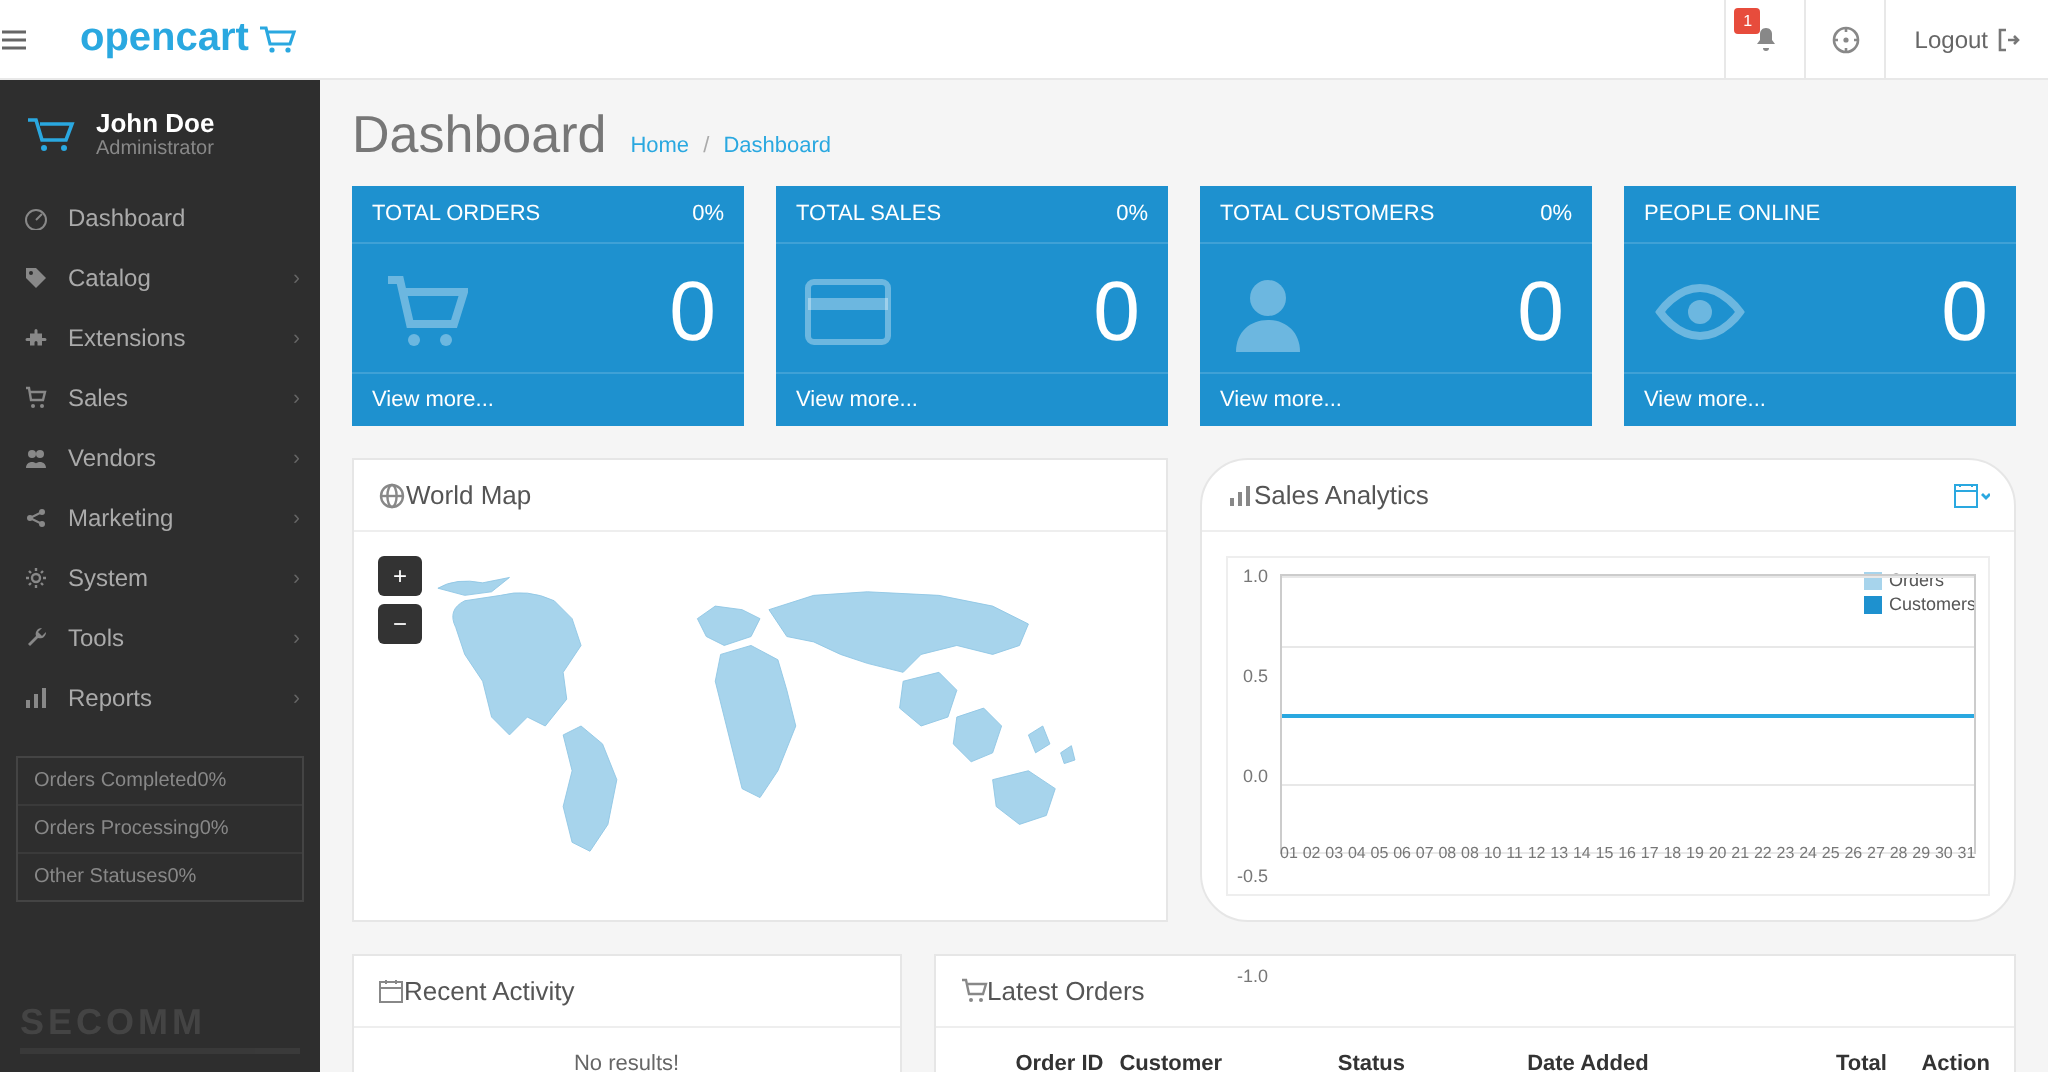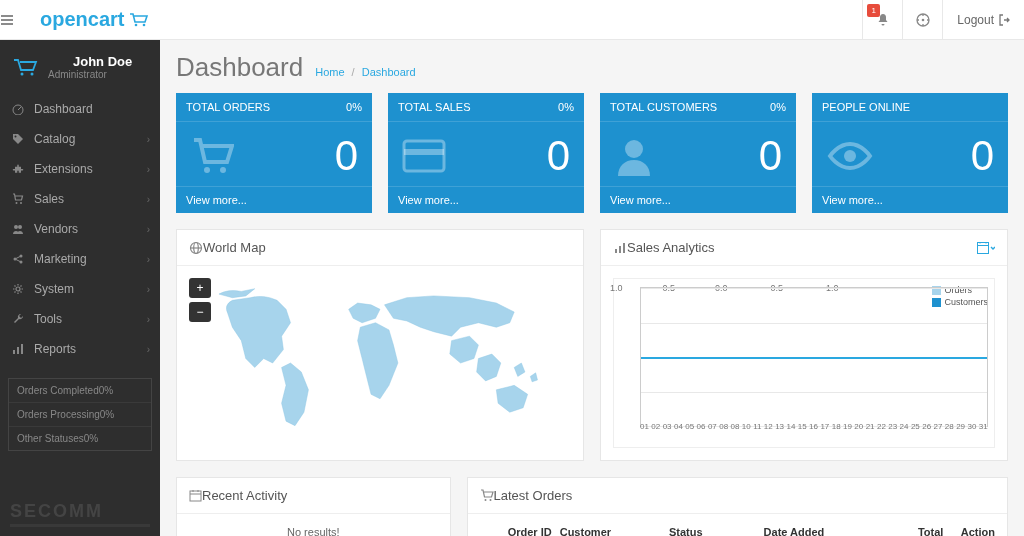--- a/index.html
+++ b/index.html
@@ -9,21 +9,21 @@
 .top-header .logo { color: #2AA8E0; font-size: 20px; font-weight: 700; display:flex;align-items:center;gap:4px;}
 .top-header .logo .cart-ic { color:#2AA8E0; font-size:14px;}
 .top-header .spacer { flex: 1; }
 .top-header .top-item { width: 40px; height:40px; display:flex;align-items:center;justify-content:center; border-left:1px solid #e8e8e8; color:#777; cursor:pointer; position:relative;}
 .top-header .badge-notif { position:absolute; top:4px; left:4px; background:#e74c3c; color:#fff; width:13px;height:13px; font-size:8px; border-radius:2px; display:flex;align-items:center;justify-content:center;}
 .top-header .logout { padding:0 14px; border-left:1px solid #e8e8e8; height:40px; display:flex;align-items:center; color:#666; cursor:pointer; gap:4px;}
 .layout { display: flex; }
 .sidebar { width: 160px; background: #2e2e2e; min-height: 496px; color:#ccc; }
 .sb-user { display:flex; align-items:center; gap:10px; padding:14px 12px;}
 .sb-user .cart-ic { color:#2AA8E0; }
-.sb-user .u-name { font-size:13px; font-weight:600; color:#fff;margin-left:25px;}
+.sb-user .u-name { font-size:13px; font-weight:600; color:#fff;}
 .sb-user .u-role { font-size:10px; color:#888;}
 .sb-nav a { display:flex; align-items:center; padding:8px 12px; color:#aaa; text-decoration:none; font-size:12px; gap:10px; position:relative;}
 .sb-nav a .ico { width:12px; text-align:center; color:#888;}
 .sb-nav a .chev { position:absolute; right:10px; color:#666; font-size:10px;}
 .sb-stats { margin:14px 8px; border:1px solid #444; }
 .sb-stats .row { display:flex; justify-content:flex-start; padding:6px 8px; font-size:10px; color:#888; border-bottom:1px solid #3a3a3a;}
 .sb-stats .row:last-child { border-bottom:none;}
 .sb-wm { margin-top:50px; padding:0 10px; opacity:.3;}
 .sb-wm .wm { font-size:18px; font-weight:700; color:#777; letter-spacing:2px;}
 .sb-wm .wm-bar { height:3px; background:#555; margin-top:2px;}
@@ -41,26 +41,26 @@
 .tile .t-foot { padding:7px 10px; font-size:11px; border-top:1px solid rgba(255,255,255,.15); cursor:pointer;}
 .panels-row { display:flex; gap:16px; margin-bottom:16px;}
 .panel { background:#fff; border:1px solid #e6e6e6; }
 .panel .p-head { padding:10px 12px; border-bottom:1px solid #eee; display:flex; align-items:center; gap:0; color:#555; font-size:13px;}
 .panel .p-head .p-icon { color:#888;}
 .panel .p-head .p-right { margin-left:auto; color:#2AA8E0; cursor:pointer;}
 .panel .p-body { padding:12px;}
 .map-panel { flex:1;}
 .map-btns { position:absolute; display:flex; flex-direction:column; gap:4px;}
 .map-btns button { width:22px; height:20px; background:#333; color:#fff; border:none; border-radius:3px; cursor:pointer; font-size:12px;}
-.analytics-panel { flex:1;}
+.analytics-panel { flex:1;border-radius:24px;}
 .chart-box { height:170px; position:relative; border:1px solid #eee;}
 .chart-legend { position:absolute; right:6px; top:6px; font-size:9px; color:#555;}
 .chart-legend div { display:flex; align-items:center; gap:3px; margin-bottom:2px;}
 .chart-legend .sw { width:9px; height:9px;}
-.chart-y { position:absolute; left:-4px; top:0; height:100%; display:flex; flex-direction:row; justify-content:space-between; font-size:9px; color:#777; width:24px; text-align:center;gap:40px;}
+.chart-y { position:absolute; left:-4px; top:0; height:100%; display:flex; flex-direction:column; justify-content:space-between; font-size:9px; color:#777; width:24px; text-align:right;gap:40px;}
 .chart-grid { position:absolute; left:26px; right:6px; top:8px; bottom:20px; border:1px solid #ccc;}
 .chart-grid .hline { position:absolute; left:0; right:0; height:1px; background:#e8e8e8;}
 .chart-grid .base { background:#2AA8E0; height:2px;}
 .chart-x { position:absolute; left:26px; right:6px; bottom:16px; display:flex; justify-content:space-between; font-size:8px; color:#777;}
 .bottom-row { display:flex; gap:16px;}
 .recent-panel { width:33%;}
 .orders-panel { flex:1;}
 .orders-head { display:flex; padding:6px 0; font-size:11px; color:#333; font-weight:600;}
 .orders-head .c-id { width:14%; text-align:right;}
 .orders-head .c-cu { width:16%; padding-left:8px;}

